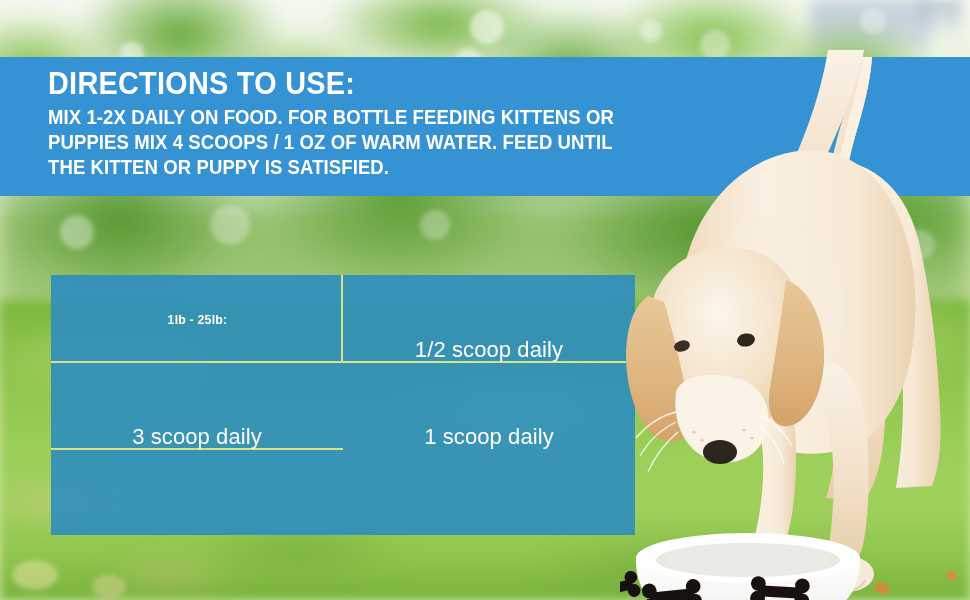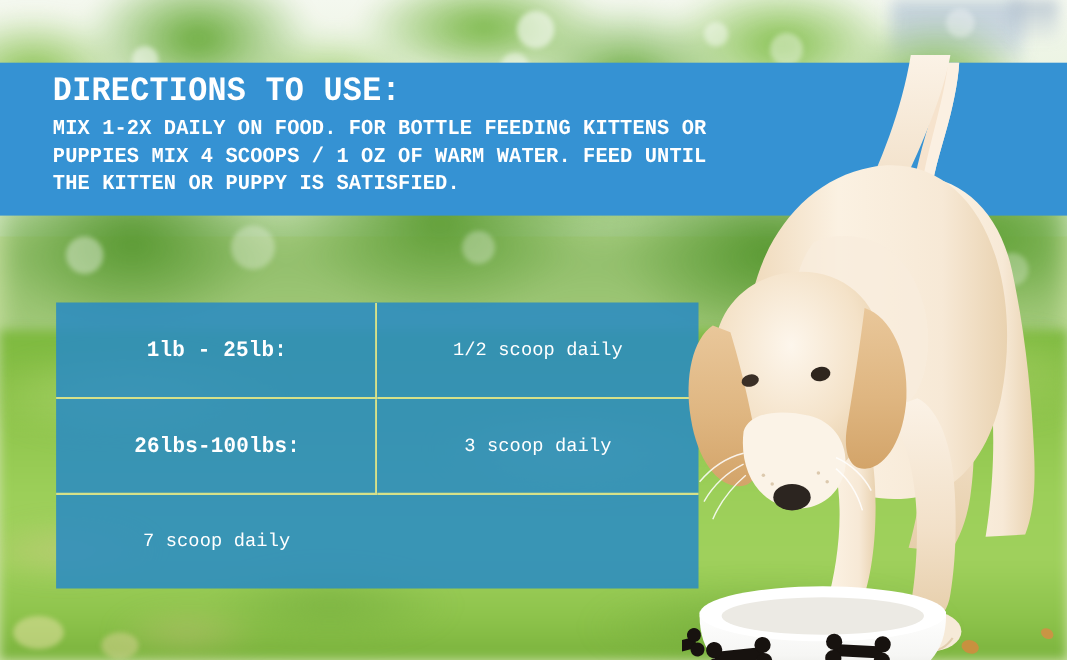--- a/index.html
+++ b/index.html
@@ -8,21 +8,21 @@
     padding: 0;
     background: #ffffff;
   }
   * { box-sizing: border-box; }
 
   .canvas {
     position: relative;
     width: 970px;
     height: 600px;
     overflow: hidden;
-    font-family: Liberation Mono, monospace;
+    font-family: Liberation Sans, sans-serif;
     background: #cfe4a8;
   }
 
   
   .bg { position:absolute; inset:0; overflow:hidden; }
 
   
   .bg-sky {
     position:absolute; left:0; top:0; width:100%; height:215px;
     background:
@@ -149,30 +149,31 @@
     box-shadow: inset 0 0 0 0 rgba(0,0,0,0);
   }
   .cell {
     display:flex; align-items:center;
     color:#ffffff;
     position:relative;
   }
   .cell.weight {
     justify-content:center;
     font-weight:bold;
-    font-size:20px;
+    font-size:13px;
     letter-spacing:.2px;
     transform: none;
   }
   .cell.weight span { transform: scaleX(.95); display:inline-block; }
   .cell.dose {
     justify-content:center;
     font-weight:normal;
-    font-size:17px;
+    font-size:22px;
     letter-spacing:.1px;
+    align-items:flex-end;
   }
   
   .cell.r0, .cell.r1 { box-shadow: inset 0 -2px 0 0 #d6e189; }
   .cell.c0 { box-shadow: inset -2px 0 0 0 #d6e189; }
   .cell.c0.r0, .cell.c0.r1 { box-shadow: inset -2px 0 0 0 #d6e189, inset 0 -2px 0 0 #d6e189; }
 
   
   .puppy { position:absolute; left:620px; top:40px; width:350px; height:560px; z-index:7; }
 </style>
 </head>
@@ -222,29 +223,26 @@
   </svg>
 
   <div class="dose-table">
     <div class="cell weight c0 r0">
         <span>1lb - 25lb:</span>
       </div>
     <div class="cell dose c1 r0">
         <span>1/2 scoop daily</span>
       </div>
 
-    <div class="cell weight c0 r1">
-        <span>26lbs-100lbs:</span>
-      </div>
     <div class="cell dose c1 r1">
         <span>3 scoop daily</span>
       </div>
 
     <div class="cell dose c1 r2">
-        <span>7 scoop daily</span>
+        <span>1 scoop daily</span>
       </div>
   </div>
 
   <svg class="puppy" viewBox="0 0 350 560">
     <defs>
       <linearGradient id="furA" x1="0" y1="0" x2="1" y2="0">
         <stop offset="0%" stop-color="#efd9ba"></stop>
         <stop offset="35%" stop-color="#fbf1e2"></stop>
         <stop offset="75%" stop-color="#f7e9d6"></stop>
         <stop offset="100%" stop-color="#e9d2b0"></stop>

